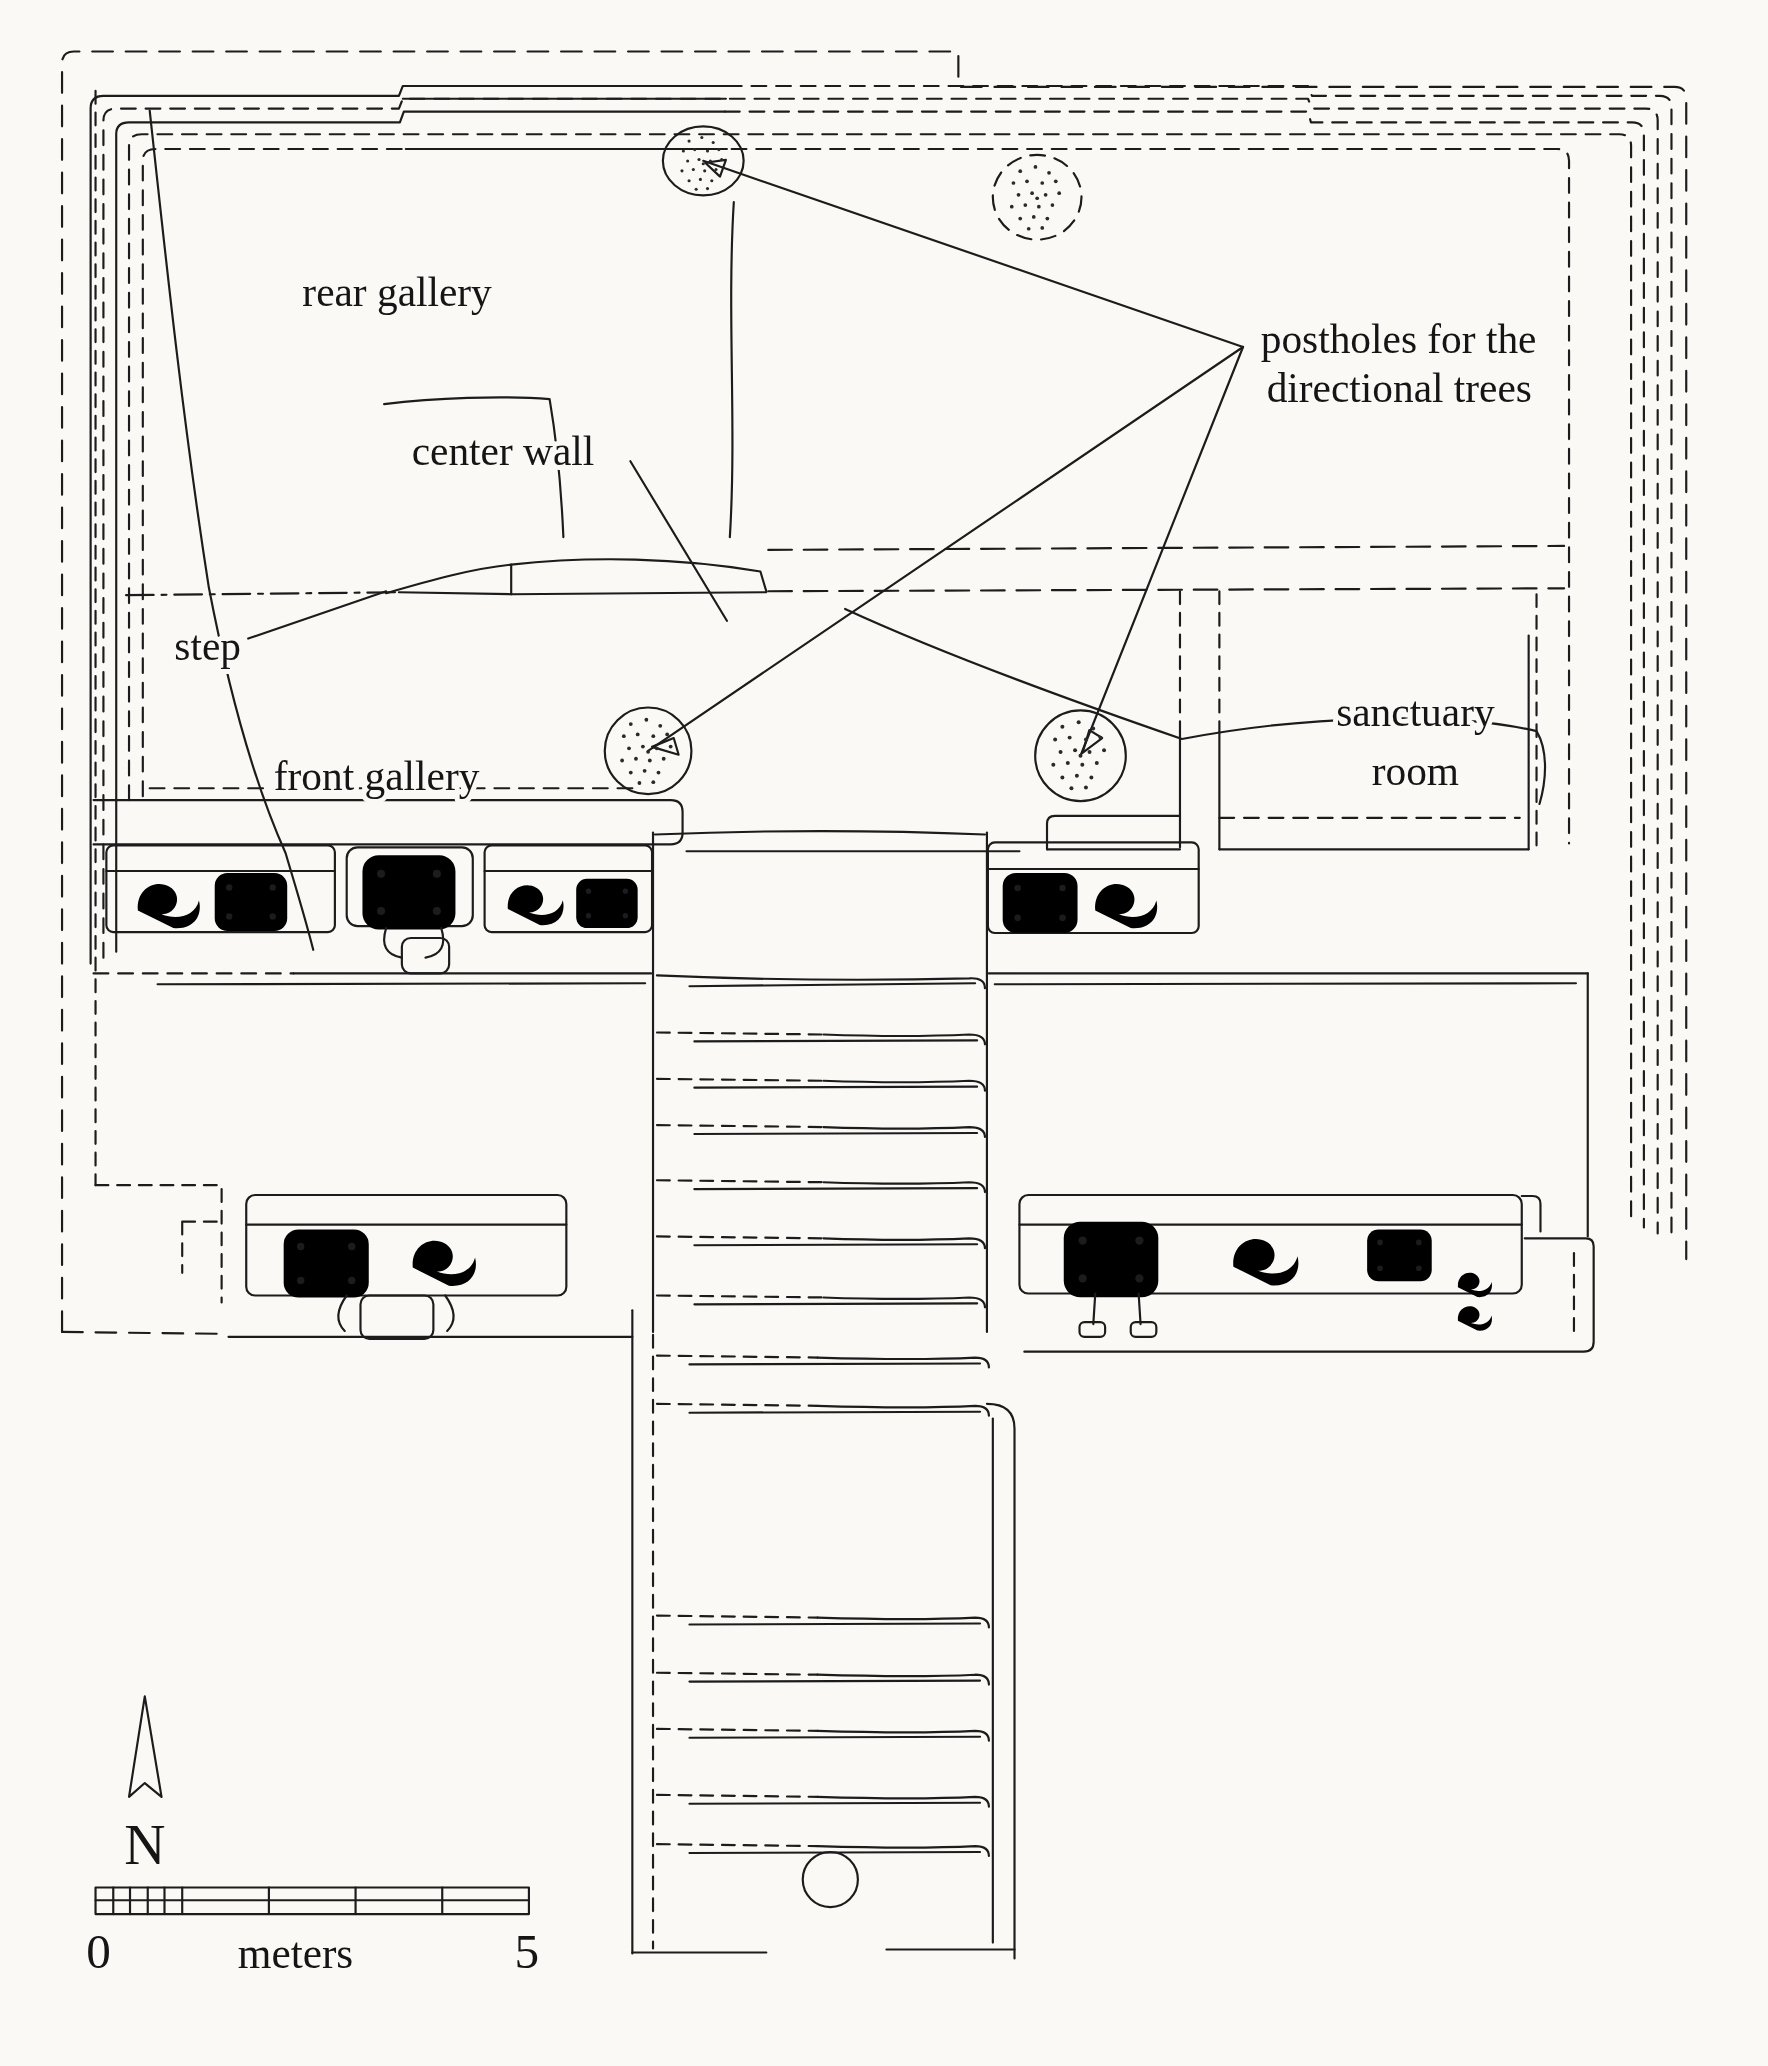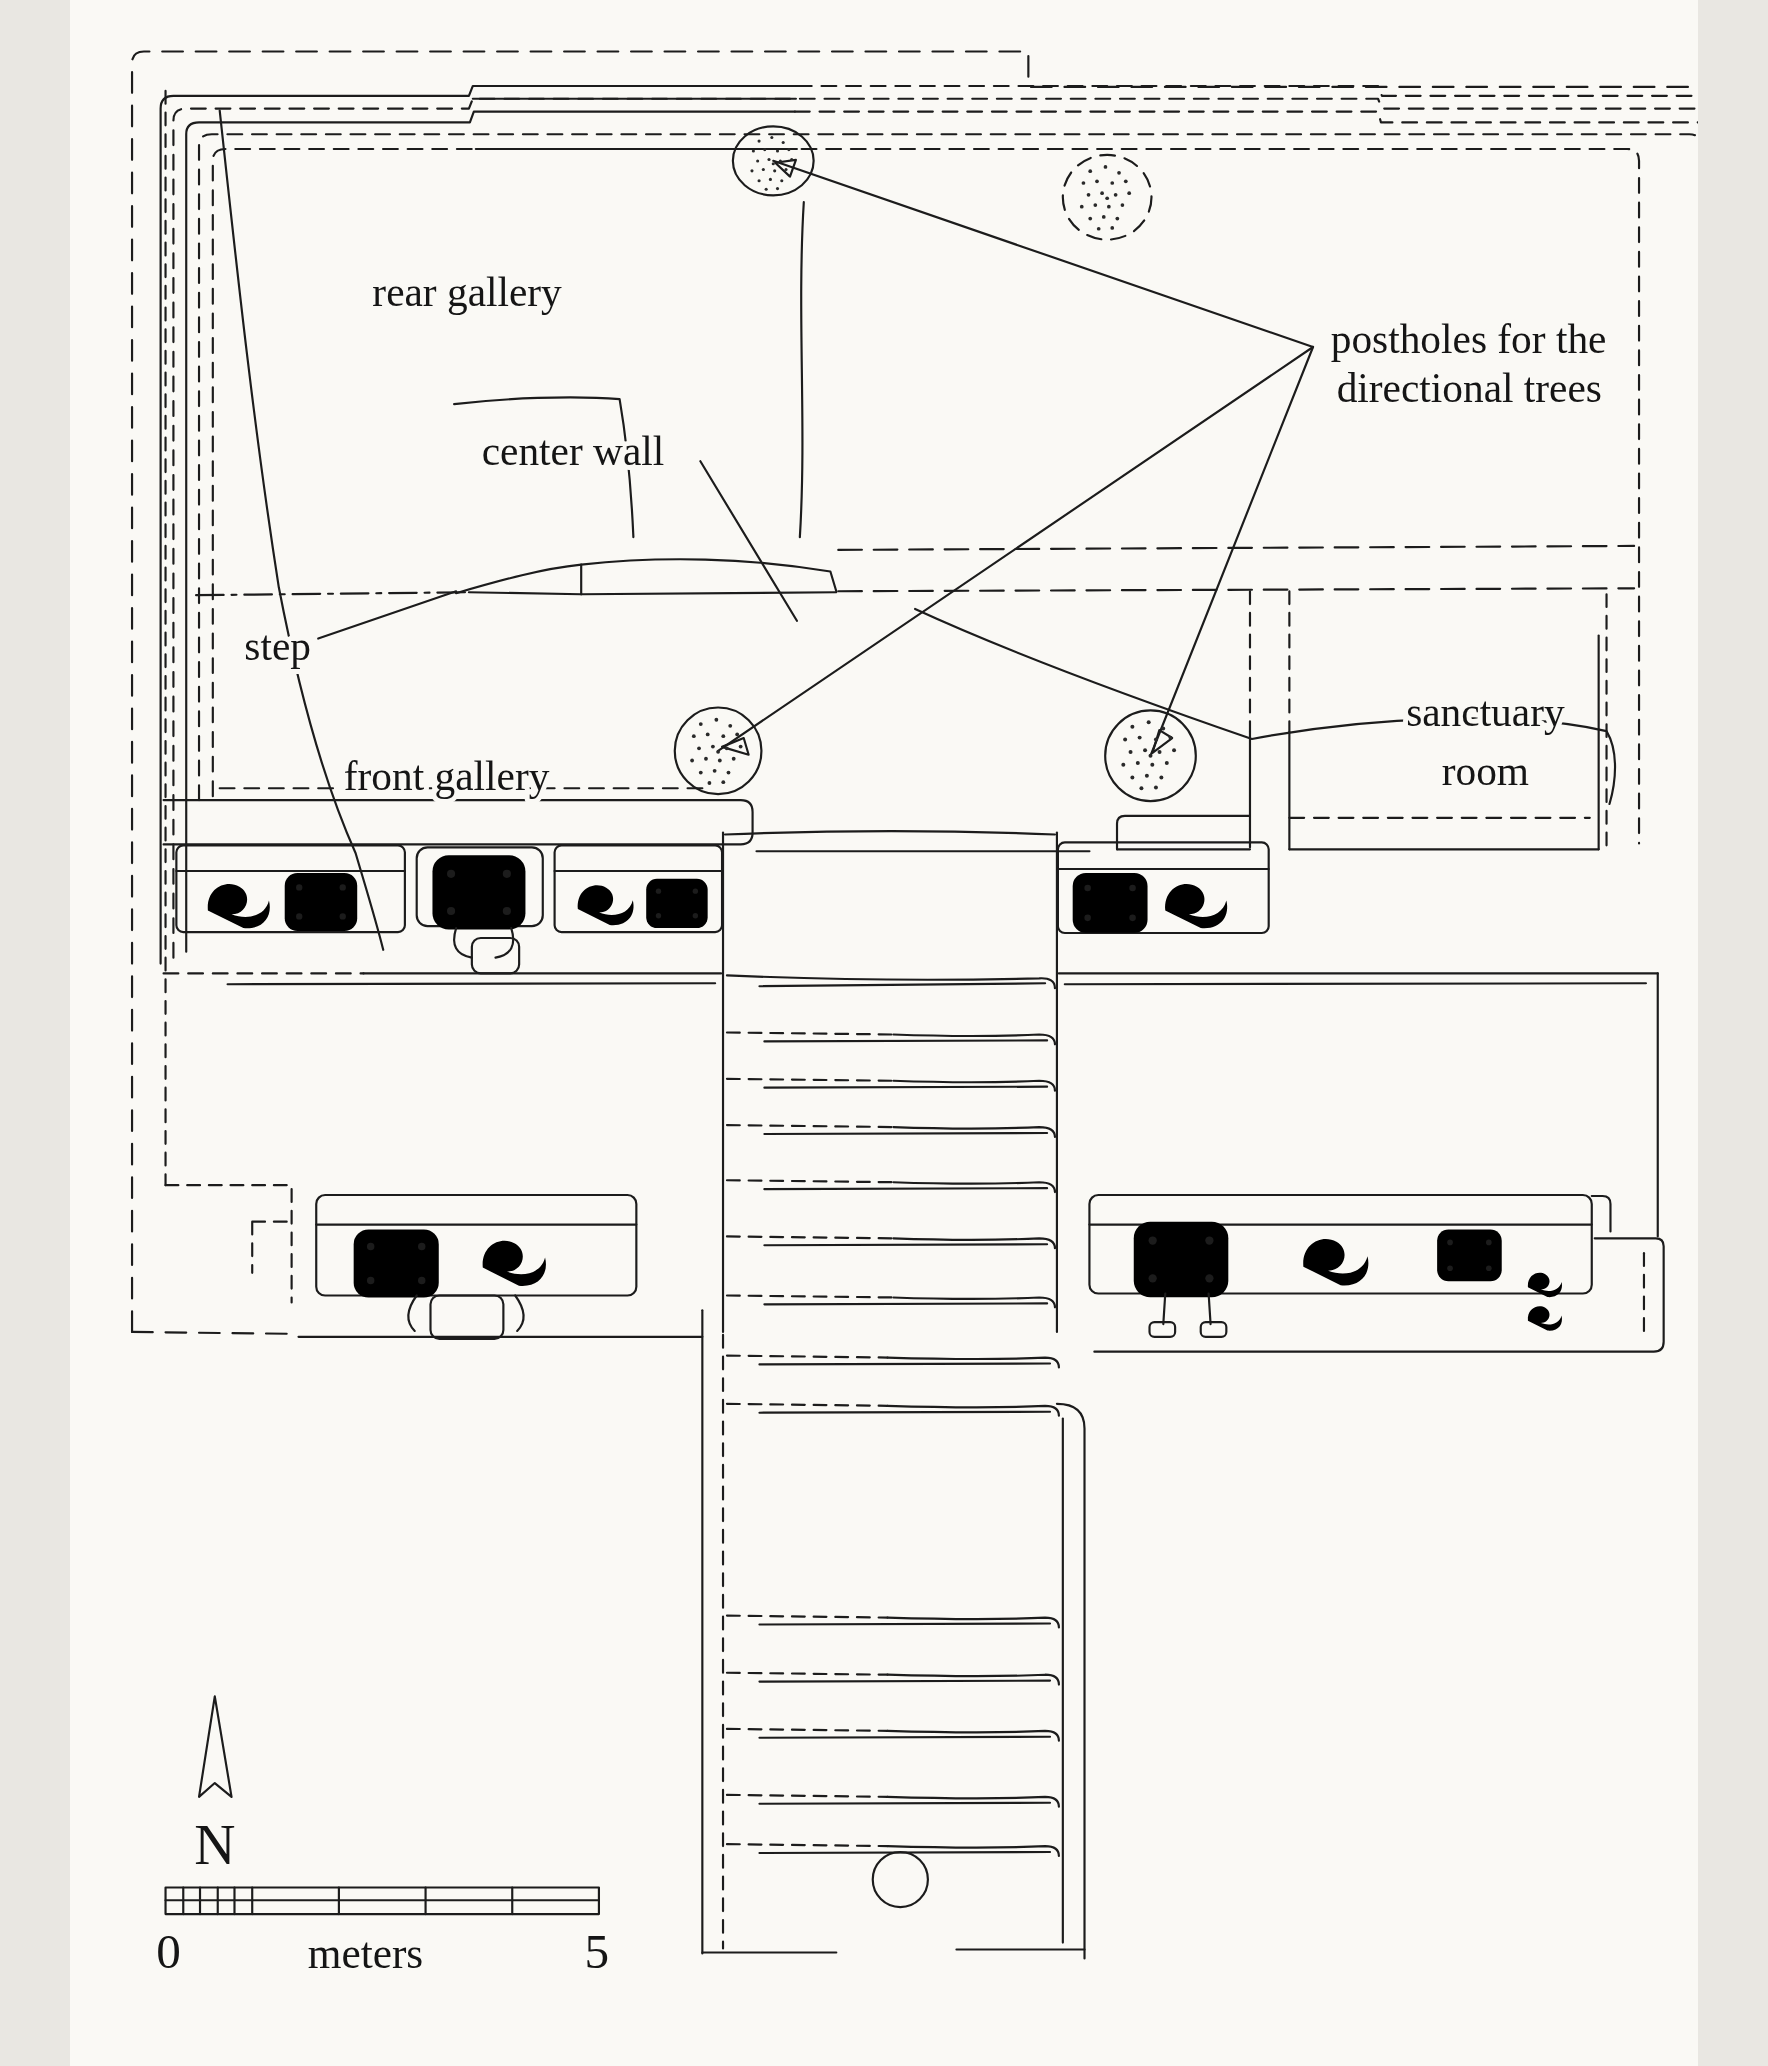--- a/index.html
+++ b/index.html
@@ -1,16 +1,16 @@
 <!DOCTYPE html>
 <html><head>
 <meta charset="utf-8">
 <style>
   html,body{margin:0;padding:0;background:#e9e7e2;}
-  .page{width:1628px;height:2067px;background:#faf9f5;position:relative;margin:0 auto;overflow:hidden;}
+  .page{width:1768px;height:2067px;background:#faf9f5;position:relative;margin:0 auto;overflow:hidden;}
   svg{display:block;width:1768px;height:2067px;}
   .art path,.art rect,.art circle,.art ellipse,.art line{fill:none;stroke:#1c1c1c;stroke-width:2.2;stroke-linecap:round;stroke-linejoin:round;}
   .w3{stroke-width:3;}  .w24{stroke-width:2.4;} .w2{stroke-width:2;}
   .w16{stroke-width:1.6;} .w14{stroke-width:1.4;} .w12{stroke-width:1.2;}
   .w09{stroke-width:1;stroke:#3c3c3c;}
   .dsh{stroke-dasharray:15 10;}                 
   .dshL{stroke-dasharray:21 13;stroke-width:3;} 
   .dwall{stroke-dasharray:24 12;stroke-width:3;}
   .dd{stroke-dasharray:28 8 5 8;stroke-width:3;}
   .dsm{stroke-dasharray:13 9;}

